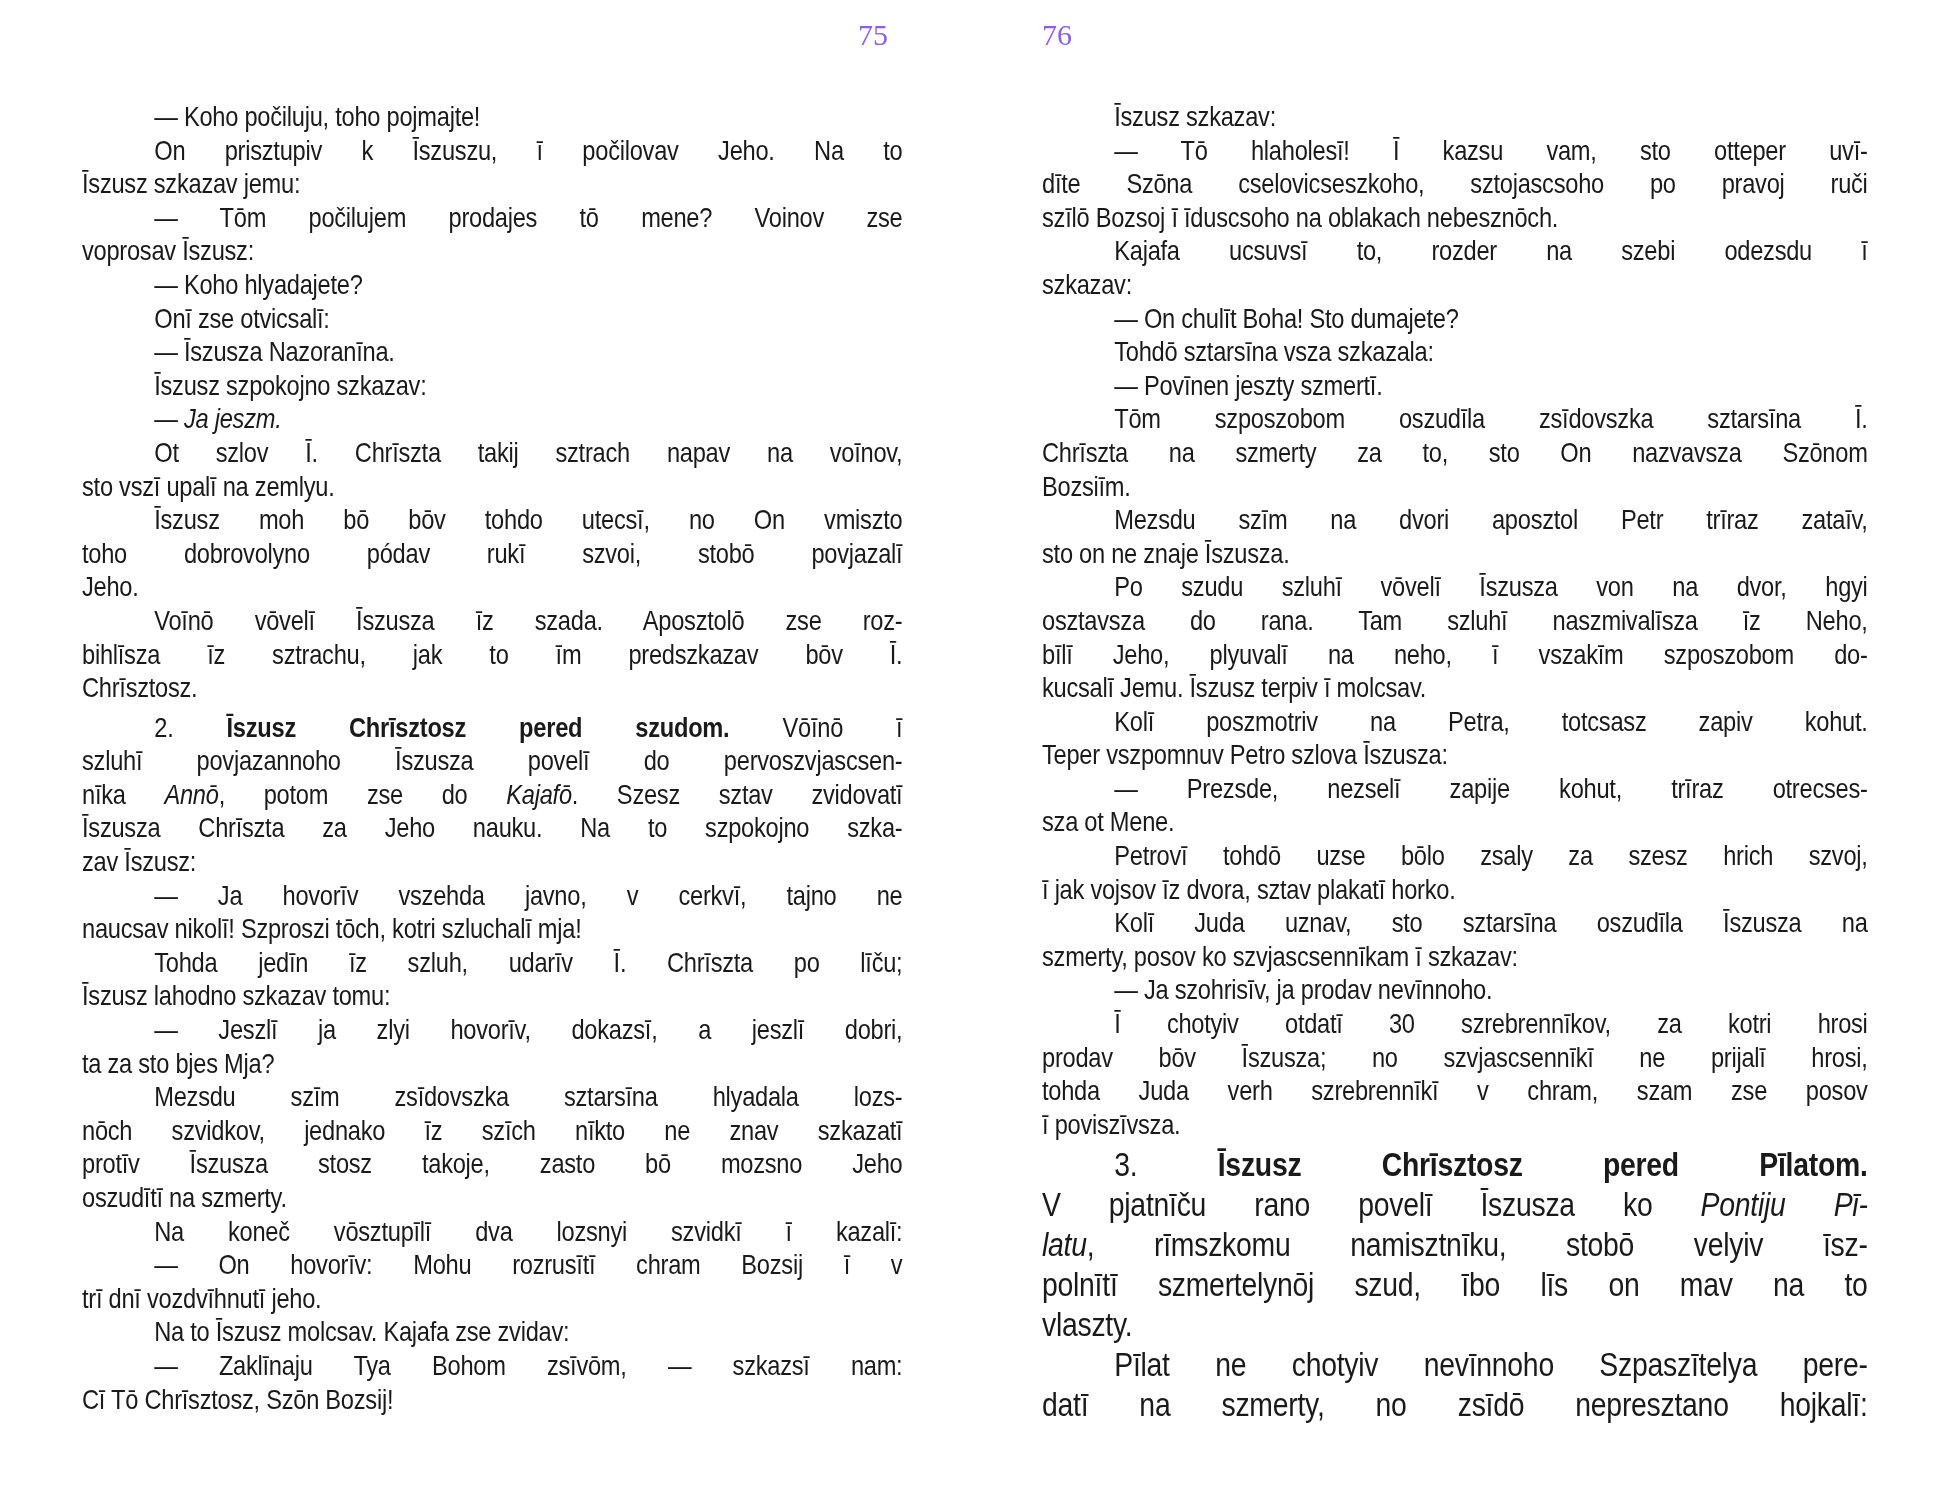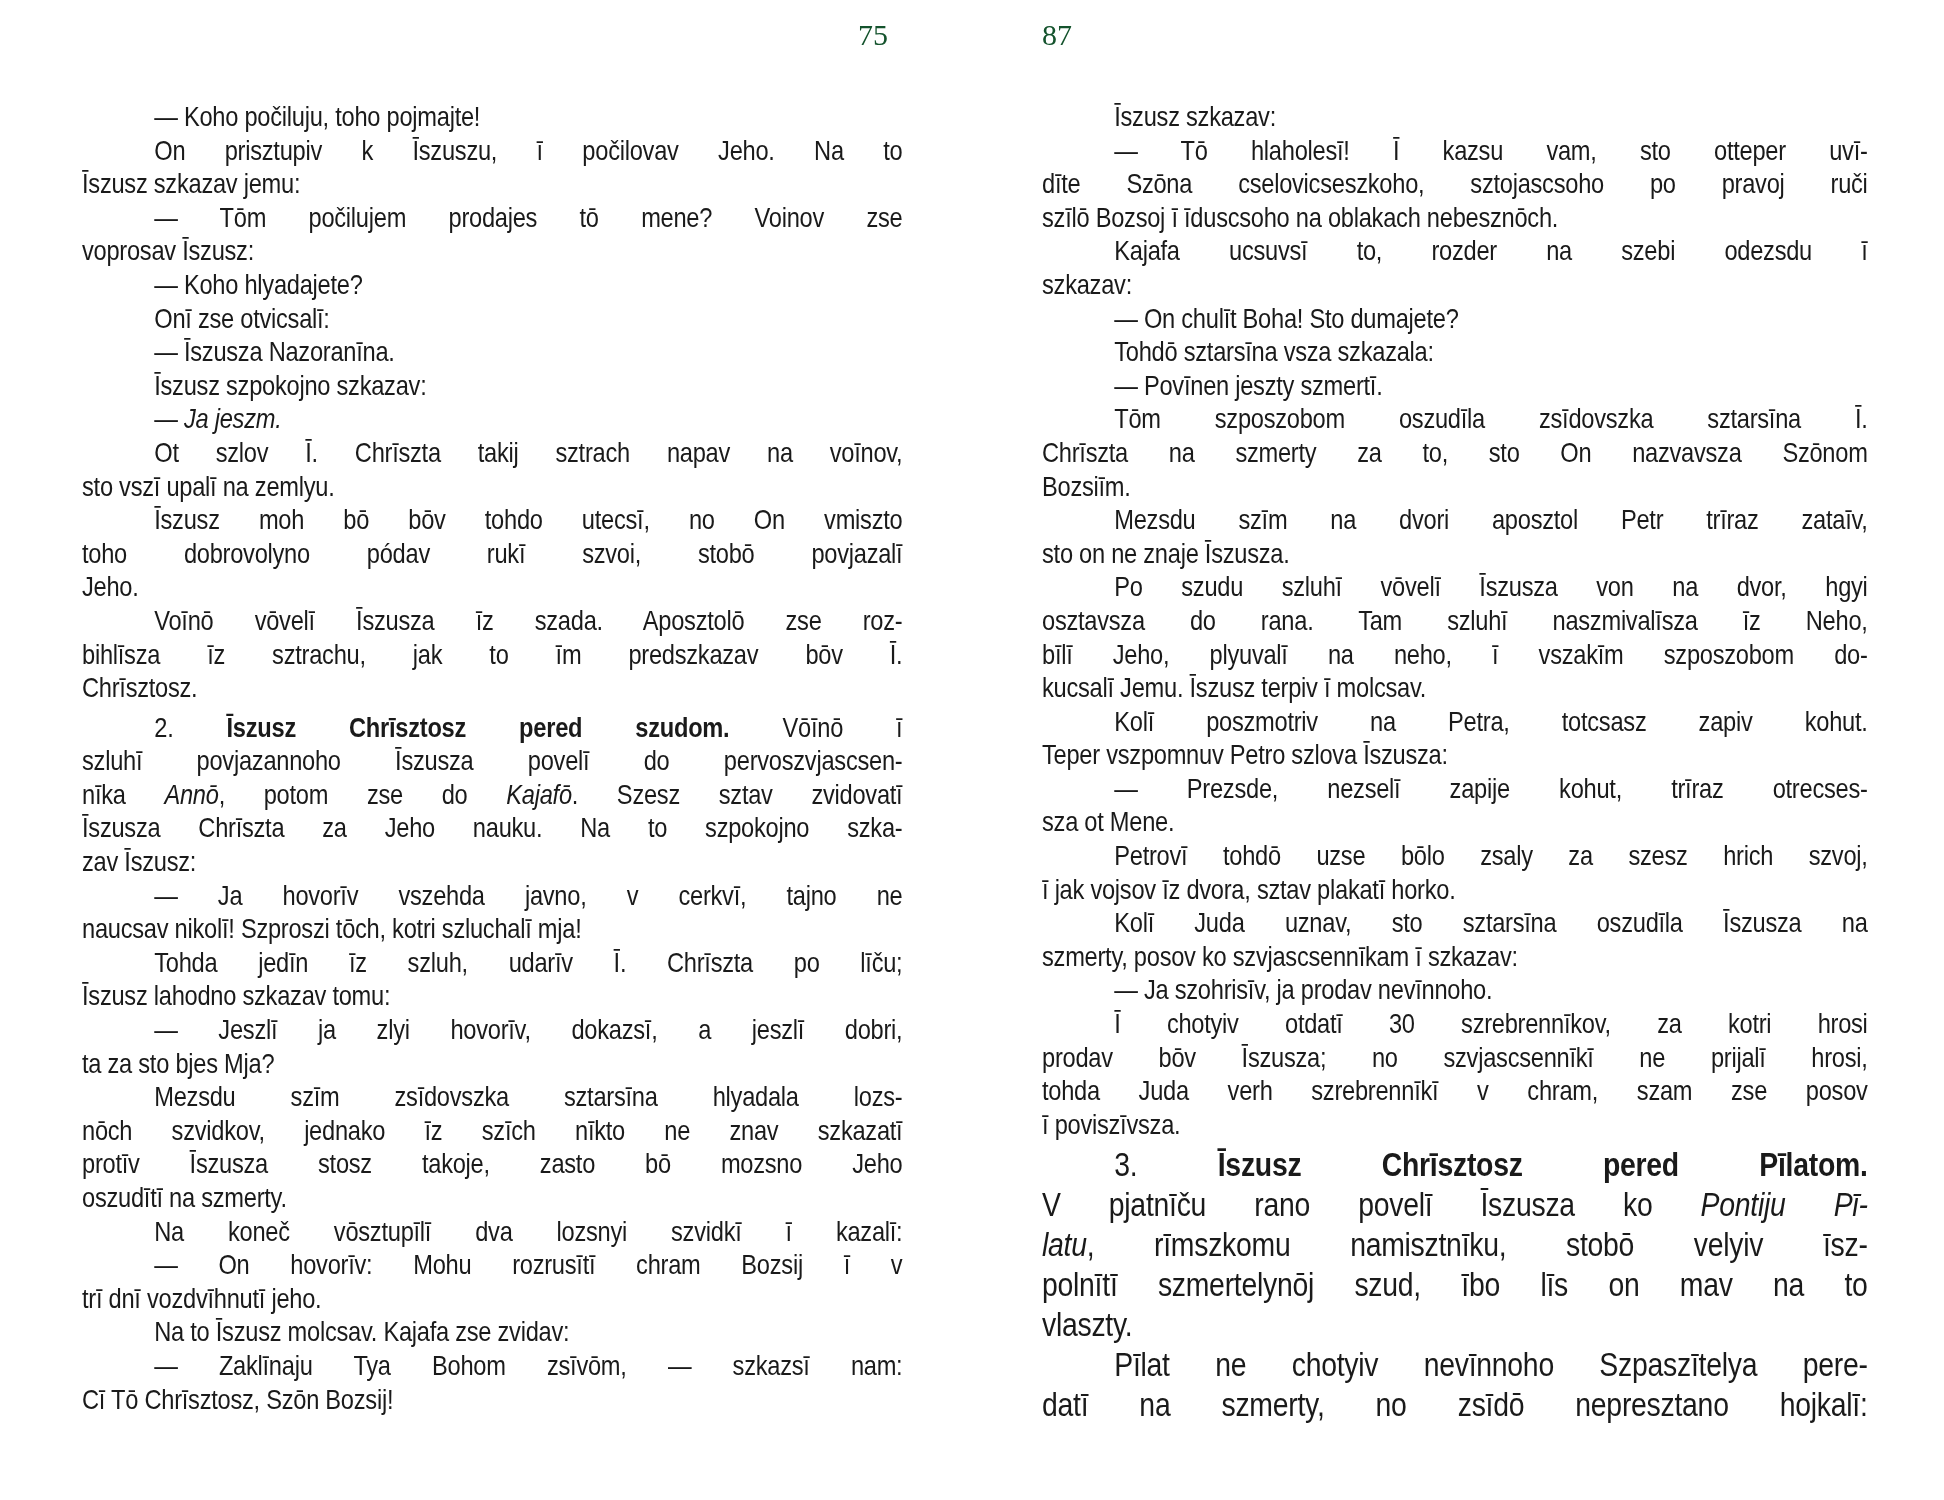--- a/index.html
+++ b/index.html
@@ -4,21 +4,21 @@
 <style>
   html, body { margin: 0; padding: 0; background: #ffffff; }
   body {
     width: 1944px; height: 1500px; position: relative; overflow: hidden;
     font-family: "Liberation Sans", "DejaVu Sans", sans-serif;
     color: #1a1a1a;
   }
   .page-num {
     position: absolute; top: 18px;
     font-family: "Liberation Serif", "DejaVu Serif", serif;
-    font-size: 30px; color: #14532d;
+    font-size: 30px; color: #8b5cf6;
   }
   #pn-left { left: 858px; }
   #pn-right { left: 1042px; }
   .page {
     position: absolute;
     font-size: 27.5px;
     line-height: 33.6px;
     letter-spacing: -0.3px;
     transform: scaleX(0.86);
     transform-origin: left top;
@@ -31,21 +31,21 @@
   .ln.gap { margin-top: 6px; }
   b { font-weight: bold; }
   i { font-style: italic; }
   .heading-large { font-size: 35px; line-height: 42px; margin-top: 4px; }
   .big { font-size: 33px; line-height: 40px; }
 </style>
 </head>
 <body>
 
 <div class="page-num" id="pn-left">75</div>
-<div class="page-num" id="pn-right">87</div>
+<div class="page-num" id="pn-right">76</div>
 
 <div class="page" id="page-left">
     <span class="ln ind last"><span>— Koho počiluju, toho pojmajte!</span></span>
     <span class="ln ind"><span>On prisztupiv k Īszuszu, ī počilovav Jeho. Na to</span></span>
     <span class="ln last"><span>Īszusz szkazav jemu:</span></span>
     <span class="ln ind"><span>— Tōm počilujem prodajes tō mene? Voinov zse</span></span>
     <span class="ln last"><span>voprosav Īszusz:</span></span>
     <span class="ln ind last"><span>— Koho hlyadajete?</span></span>
     <span class="ln ind last"><span>Onī zse otvicsalī:</span></span>
     <span class="ln ind last"><span>— Īszusza Nazoranīna.</span></span>

